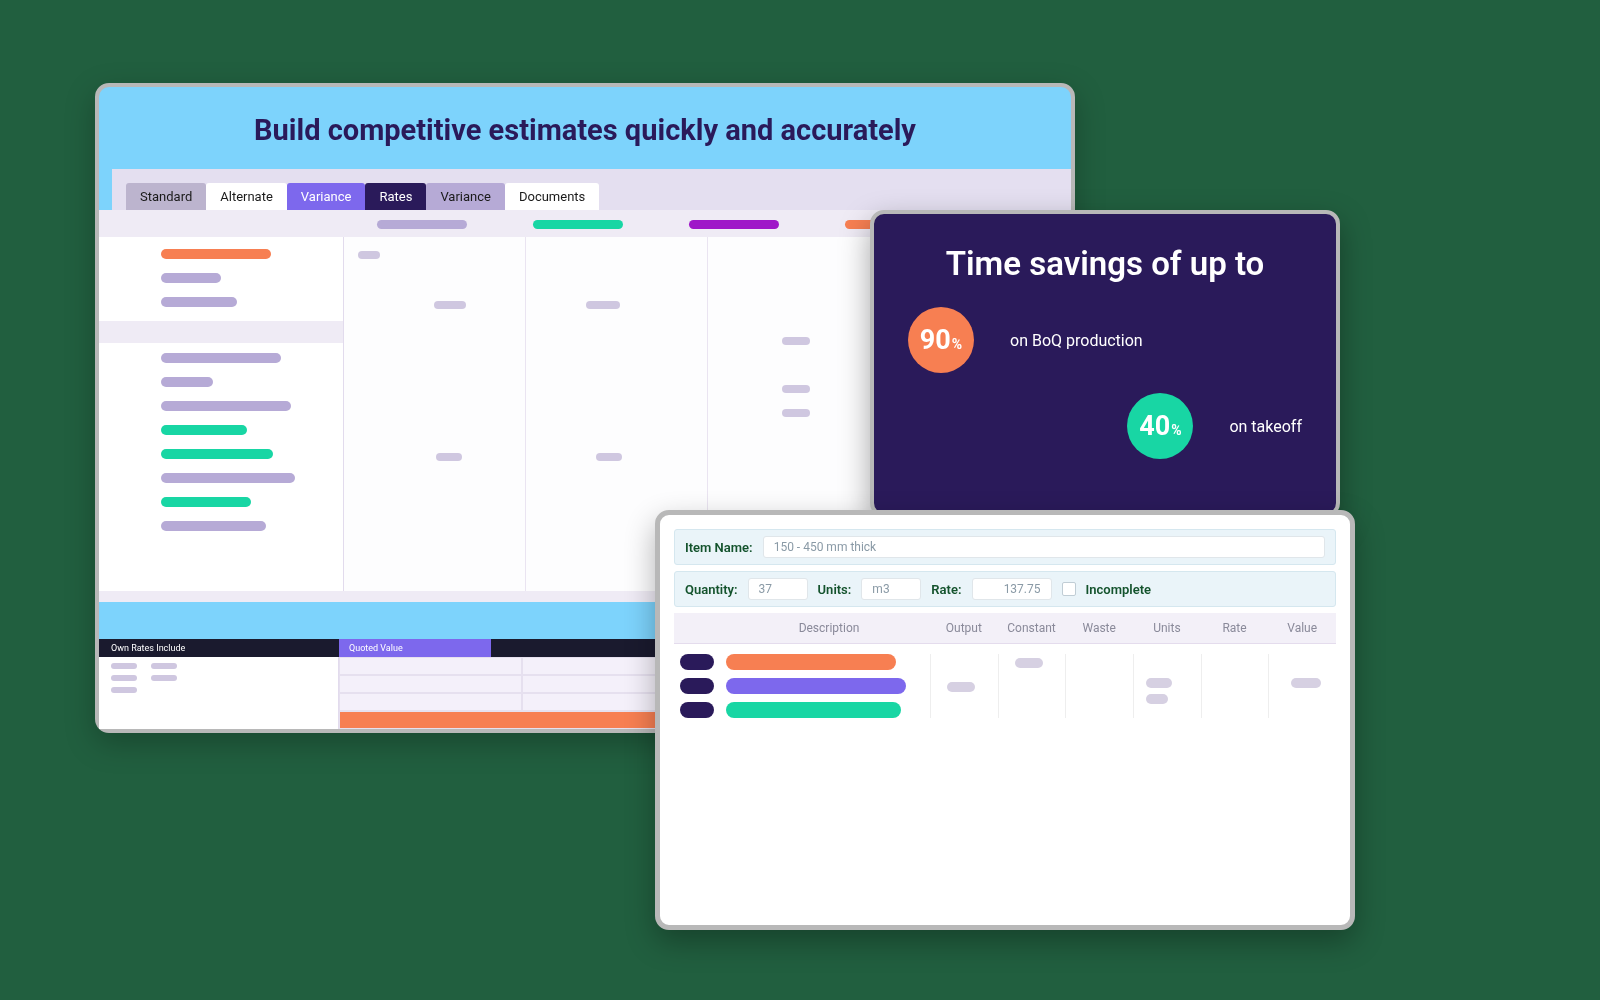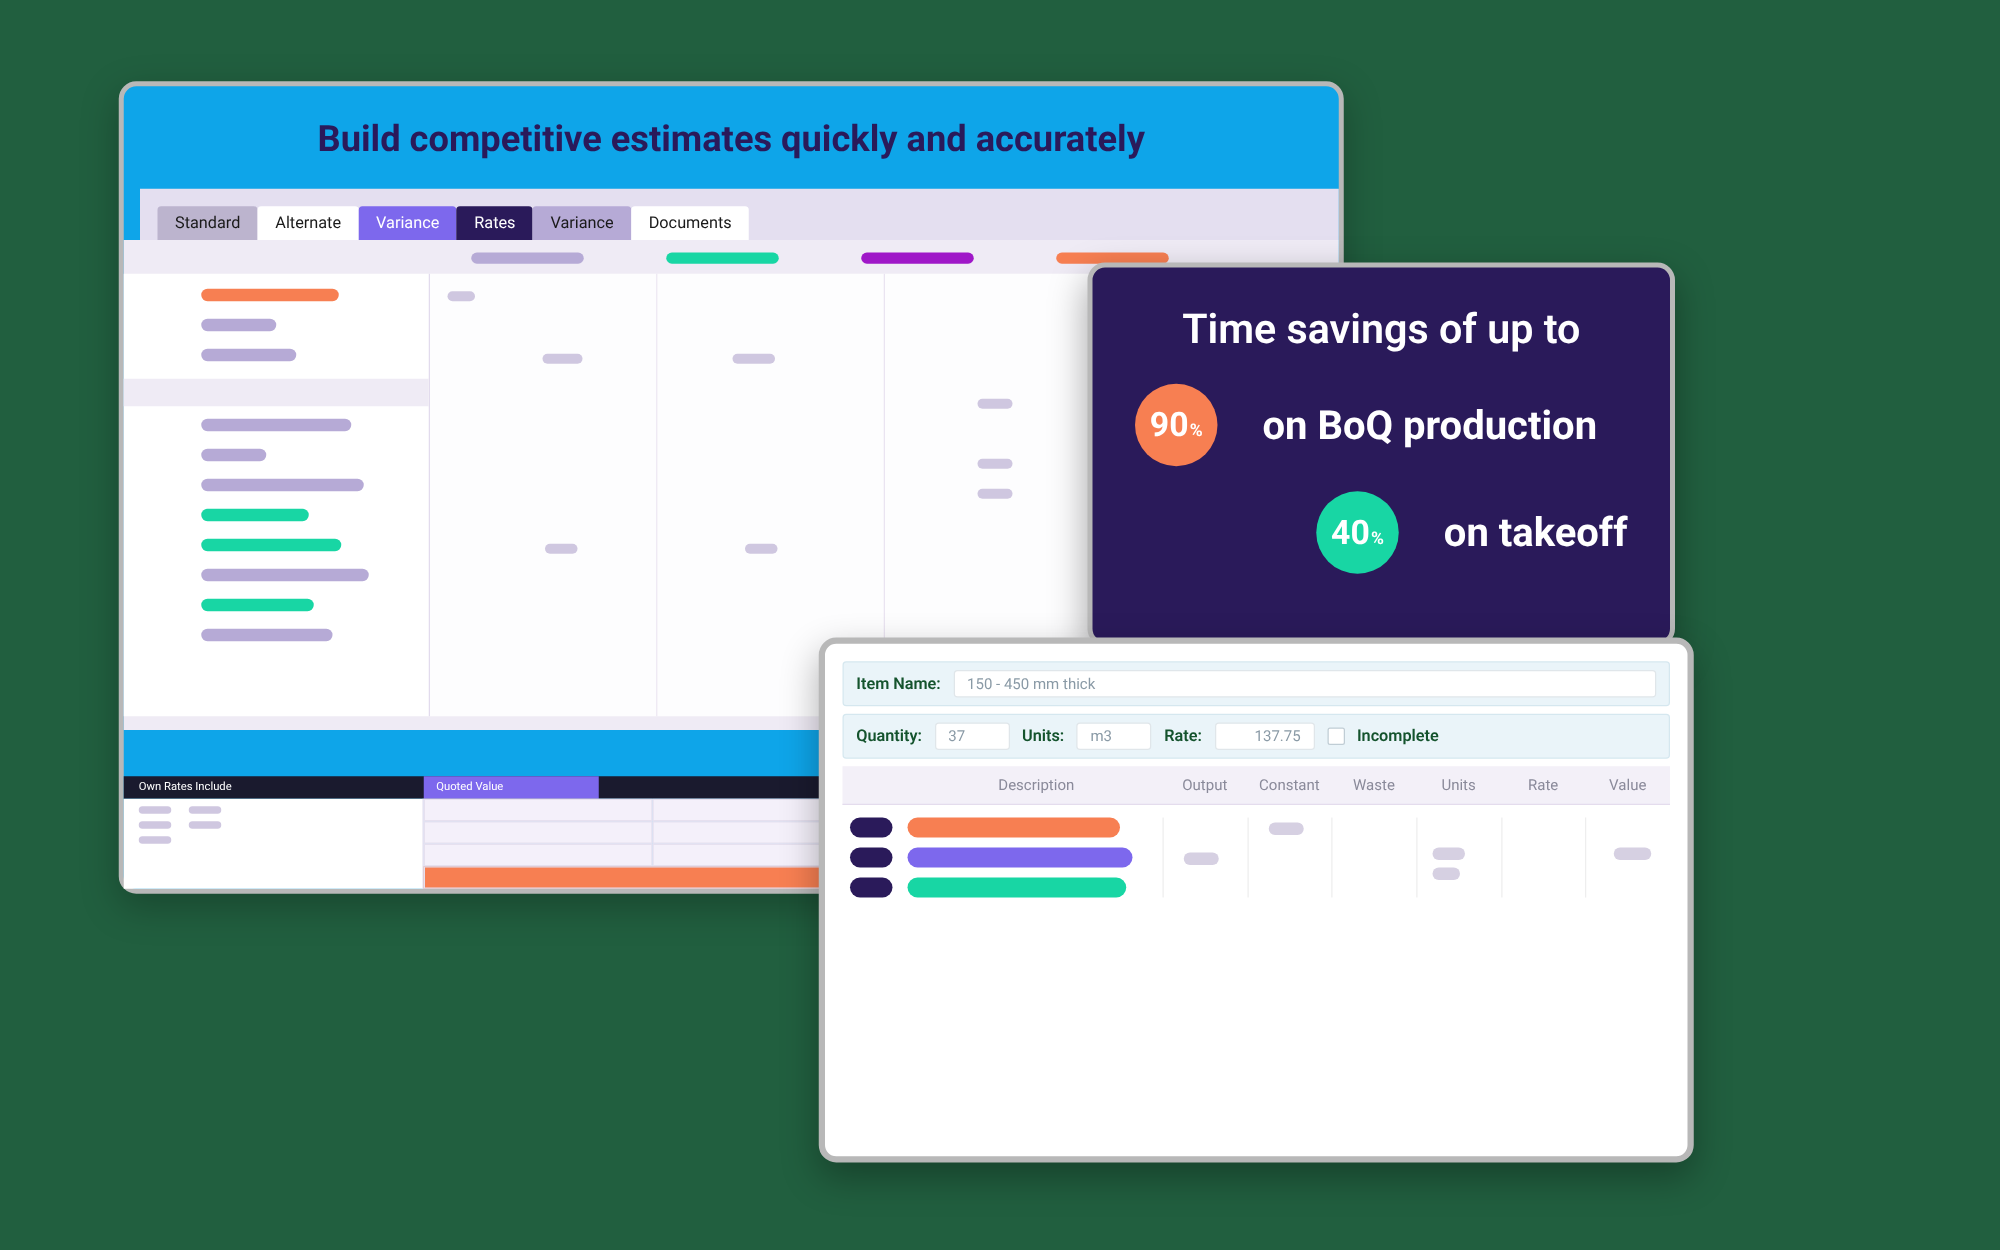--- a/index.html
+++ b/index.html
@@ -9,24 +9,24 @@
     background: #215f3f;
     font-family: -apple-system, BlinkMacSystemFont, "Segoe UI", Roboto, sans-serif;
     position: relative;
     overflow: hidden;
   }
 
   
   .main-window {
     position: absolute;
     left: 95px;
-    top: 65px;
+    top: 83px;
     width: 980px;
     height: 650px;
-    background: #0ea5e9;
+    background: #7dd3fc;
     border: 4px solid #b8b8b8;
     border-radius: 14px;
     box-shadow: 0 10px 30px rgba(0,0,0,0.25);
   }
   .main-title {
     text-align: center;
     font-size: 29px;
     font-weight: 700;
     color: #2a1a5a;
     padding: 26px 0 22px;
@@ -89,21 +89,21 @@
   .footer-bands { position: absolute; left: 0; right: 0; bottom: 0; }
   .dark-strip {
     display: flex;
     height: 18px;
     background: #1a1a2e;
     color: #fff;
     font-size: 9px;
     align-items: center;
   }
   .dark-strip .seg1 { width: 240px; padding-left: 12px; }
-  .dark-strip .seg2 { width: 140px; background: #7d68ed; height: 100%; display: flex; align-items: center; padding-left: 10px; color: #fff; }
+  .dark-strip .seg2 { width: 152px; background: #7d68ed; height: 100%; display: flex; align-items: center; padding-left: 10px; color: #fff; }
   .footer-grid { display: flex; }
   .footer-left {
     width: 240px;
     background: #fff;
     border-right: 1px solid #e2dbed;
     padding: 6px 12px;
     display: flex; gap: 14px;
   }
   .footer-left .fp { width: 26px; height: 6px; background: #cfc7e0; border-radius: 4px; margin-bottom: 6px; }
   .footer-cols { flex: 1; display: flex; flex-direction: column; }
@@ -130,21 +130,21 @@
   .badge {
     width: 66px; height: 66px; border-radius: 50%;
     display: flex; align-items: baseline; justify-content: center;
     font-weight: 700; color: #fff;
     padding-top: 17px;
   }
   .badge.orange { background: #f77f52; }
   .badge.teal { background: #18d6a4; }
   .badge .big { font-size: 27px; }
   .badge .pct { font-size: 14px; margin-left: 1px; }
-  .callout-text { font-size: 32px; font-weight: 700; }
+  .callout-text { font-size: 16px; font-weight: 400; }
 
   
   .detail-panel {
     position: absolute;
     left: 655px;
     top: 510px;
     width: 700px;
     height: 420px;
     background: #fff;
     border: 5px solid #b8b8b8;

